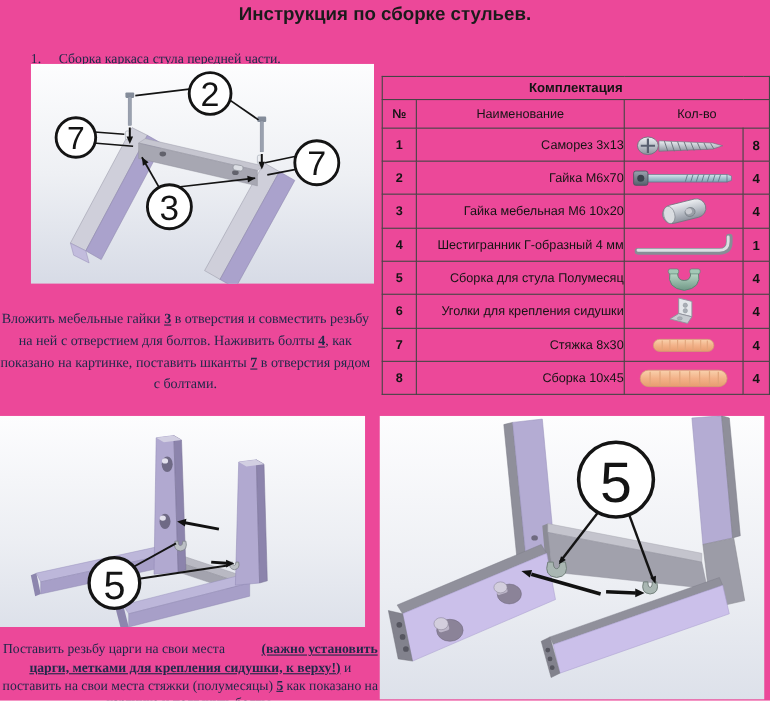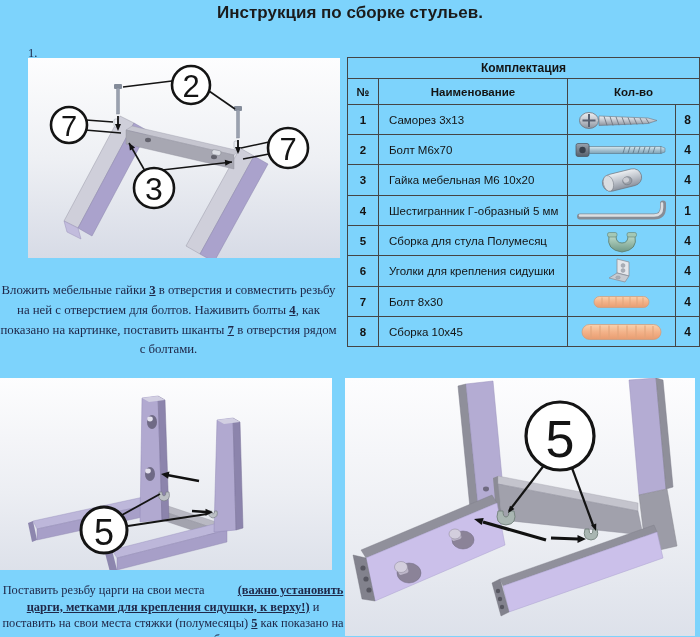--- a/index.html
+++ b/index.html
@@ -1,40 +1,40 @@
 <!DOCTYPE html>
 <html><head>
 <meta charset="utf-8">
 <style>
   html,body{margin:0;padding:0;background:#ffffff;}
-  .page{position:relative;width:700px;height:637px;background:#7dd3fc;overflow:hidden;
+  .page{position:relative;width:700px;height:637px;background:#ec4899;overflow:hidden;
         font-family:"Liberation Sans","DejaVu Sans",sans-serif;}
   .title{position:absolute;top:3px;left:0;width:700px;text-align:center;
          font-size:17px;font-weight:bold;color:#1b1b1b;}
   .step-row{position:absolute;top:46px;left:28px;width:310px;display:flex;gap:16px;
             font-family:"Liberation Serif","DejaVu Serif",serif;font-size:12.5px;color:#20294a;}
   .para{position:absolute;text-align:center;
         font-family:"Liberation Serif","DejaVu Serif",serif;color:#20294a;}
   .para1{top:261px;left:0;width:337px;font-size:12.8px;line-height:1.55;margin-top:20px;}
   .para2{top:570px;left:0;width:346px;font-size:12.4px;line-height:1.3;}
   .ref{font-weight:bold;text-decoration:underline;}
   .boldu{font-weight:bold;text-decoration:underline;margin-left:30px;}
   svg{display:block;}
   .diagram{position:absolute;}
   .d1{left:28px;top:58px;}
   .d2{left:0px;top:378px;}
   .d3{left:345px;top:378px;}
   
-  table.kit{position:absolute;left:347px;top:57px;border-collapse:collapse;
+  table.kit{position:absolute;left:347px;top:69px;border-collapse:collapse;
             font-size:11.5px;color:#141414;table-layout:fixed;}
   table.kit td,table.kit th{border:1px solid #454545;padding:0;vertical-align:middle;}
   .kit .t-title{height:20px;text-align:center;font-weight:bold;font-size:12px;}
-  .kit .t-head{height:25px;text-align:center;font-weight:bold;}
+  .kit .t-head{height:25px;text-align:center;font-weight:normal;}
   .kit .c-num{width:30px;text-align:center;font-weight:bold;}
-  .kit .c-name{width:178px;text-align:left;padding-left:10px;}
+  .kit .c-name{width:178px;text-align:right;padding-left:10px;}
   .kit .c-img{width:107px;text-align:center;}
   .kit .c-qty{width:23px;text-align:center;font-weight:bold;font-size:12px;}
   .kit tr.item{height:30px;}
   .kit .c-img svg{display:inline-block;vertical-align:middle;}
   .callout-num{font-family:"Liberation Sans","DejaVu Sans",sans-serif;fill:#141414;}
   .co-line{stroke:#141414;fill:none;}
   .co-circle{fill:#ffffff;stroke:#141414;}
   .arrow{stroke:#111;fill:none;}
   .ah{fill:#111;stroke:none;}
 </style>
@@ -78,20 +78,21 @@
   </linearGradient>
 </defs>
 </svg>
 
 <div class="page">
 
   <div class="title">Инструкция по сборке стульев.</div>
 
   <div class="step-row">
     <span>1.</span>
+    <span>Сборка каркаса стула передней части.</span>
   </div>
 
   <svg class="diagram d1" width="312" height="200" viewBox="0 0 312 200">
     <rect x="0" y="0" width="312" height="200" fill="url(#bgGrad)"></rect>
 
     <g>
       <polygon points="92,58 106,65 50,170 36,163" fill="#cfcfda" stroke="#9b9ba8" stroke-width="0.5"></polygon>
       <polygon points="106,65 120,73 64,178 50,170" fill="#aaa2cc" stroke="#8b84ad" stroke-width="0.5"></polygon>
       <polygon points="36,163 50,170 53,181 39,174" fill="#c2bcdd" stroke="#9a93ba" stroke-width="0.5"></polygon>
     </g>
@@ -176,21 +177,21 @@
           <polygon points="23,8 72,10 81,12.5 72,15.5 23,17.5" fill="url(#met)" stroke="#6e747e" stroke-width="0.6"></polygon>
           <path d="M28,8.3 l3,9 M34,8.5 l3,9 M40,8.8 l3,8.4 M46,9.1 l3,8 M52,9.4 l3,7.4 M58,9.7 l3,6.8 M64,10 l3,6.2 M70,10.4 l3,5" stroke="#6e747e" stroke-width="0.9" fill="none"></path>
           <ellipse cx="13" cy="12.5" rx="9.5" ry="8" fill="url(#met)" stroke="#6e747e" stroke-width="0.8"></ellipse>
           <path d="M13,6 v13 M6.5,12.5 h13" stroke="#596070" stroke-width="2"></path>
         </svg>
       </td>
       <td class="c-qty">8</td>
     </tr>
     <tr class="item">
       <td class="c-num">2</td>
-      <td class="c-name">Болт  М6х70</td>
+      <td class="c-name">Гайка  М6х70</td>
       <td class="c-img">
         <svg width="98" height="22" viewBox="0 0 98 22">
           <rect x="16" y="7.5" width="72" height="7" fill="url(#teal)" stroke="#5d7484" stroke-width="0.6"></rect>
           <path d="M52,7.8 l-2,6.4 M57,7.8 l-2,6.4 M62,7.8 l-2,6.4 M67,7.8 l-2,6.4 M72,7.8 l-2,6.4 M77,7.8 l-2,6.4 M82,7.8 l-2,6.4" stroke="#5d7484" stroke-width="0.8" fill="none"></path>
           <polygon points="88,7.5 92,9 92,13 88,14.5" fill="url(#teal)" stroke="#5d7484" stroke-width="0.5"></polygon>
           <rect x="3" y="4.5" width="13" height="13" rx="2" fill="url(#darkm)" stroke="#47505c" stroke-width="0.7"></rect>
           <circle cx="9.5" cy="11" r="3.2" fill="#39414c"></circle>
         </svg>
       </td>
       <td class="c-qty">4</td>
@@ -205,21 +206,21 @@
             <ellipse cx="-14" cy="0" rx="5" ry="8" fill="#dadde1" stroke="#70767f" stroke-width="0.5"></ellipse>
             <ellipse cx="5" cy="2" rx="4.6" ry="4" fill="#9ba0a8" stroke="#70767f" stroke-width="0.6"></ellipse>
             <ellipse cx="4" cy="1" rx="3" ry="2.6" fill="#caccd2"></ellipse>
           </g>
         </svg>
       </td>
       <td class="c-qty">4</td>
     </tr>
     <tr class="item">
       <td class="c-num">4</td>
-      <td class="c-name">Шестигранник Г-образный 5 мм</td>
+      <td class="c-name">Шестигранник Г-образный 4 мм</td>
       <td class="c-img">
         <svg width="94" height="24" viewBox="0 0 94 24">
           <path d="M5,17.5 H79 Q88,17.5 88,8.5 V4.5" fill="none" stroke="#878d96" stroke-width="6" stroke-linecap="round"></path>
           <path d="M5,16.5 H79 Q87,16.5 87,8.5 V4.5" fill="none" stroke="#dcdfe3" stroke-width="2.6" stroke-linecap="round"></path>
         </svg>
       </td>
       <td class="c-qty">1</td>
     </tr>
     <tr class="item">
       <td class="c-num">5</td>
@@ -242,21 +243,21 @@
           <circle cx="19" cy="9.5" r="2" fill="#a9aeb6" stroke="#8d929b" stroke-width="0.4"></circle>
           <circle cx="19" cy="14.5" r="2" fill="#a9aeb6" stroke="#8d929b" stroke-width="0.4"></circle>
           <polygon points="13,17 25,20 21,26 5,22" fill="#c7cbd1" stroke="#8d929b" stroke-width="0.8"></polygon>
           <ellipse cx="14" cy="21.5" rx="2.3" ry="1.6" fill="#a9aeb6" stroke="#8d929b" stroke-width="0.4"></ellipse>
         </svg>
       </td>
       <td class="c-qty">4</td>
     </tr>
     <tr class="item">
       <td class="c-num">7</td>
-      <td class="c-name">Болт 8х30</td>
+      <td class="c-name">Стяжка 8х30</td>
       <td class="c-img">
         <svg width="58" height="14" viewBox="0 0 58 14">
           <rect x="1" y="1.5" width="55" height="11" rx="5.5" fill="url(#dowel)" stroke="#d29a75" stroke-width="0.7"></rect>
           <path d="M9,2.5 v9 M16,2 v10 M23,2 v10 M30,2 v10 M37,2 v10 M44,2 v10 M50,2.5 v9" stroke="#e2a57b" stroke-width="1" fill="none"></path>
         </svg>
       </td>
       <td class="c-qty">4</td>
     </tr>
     <tr class="item">
       <td class="c-num">8</td>

